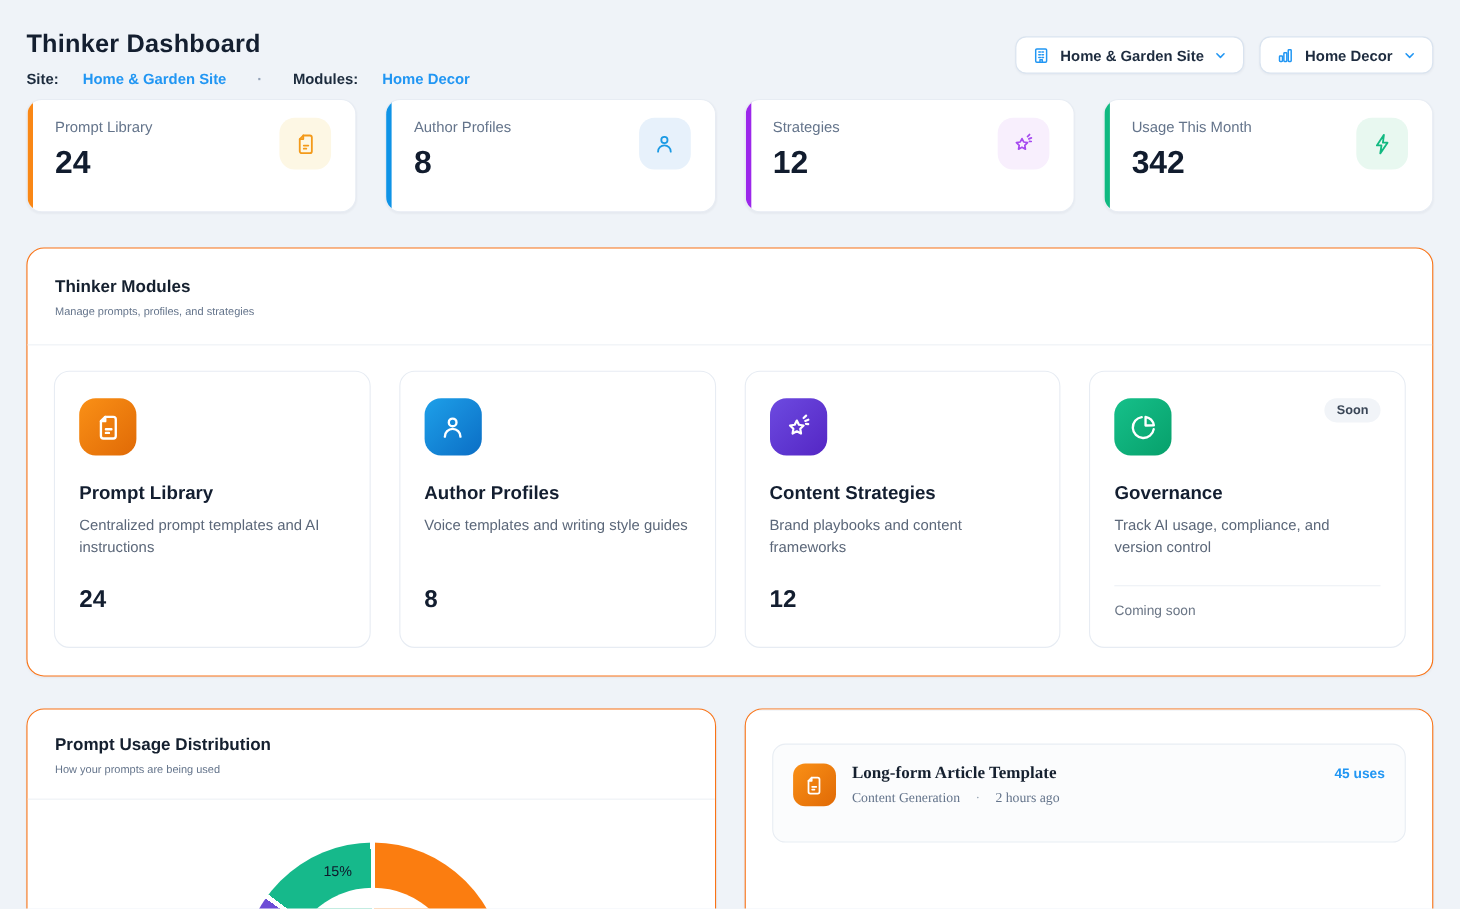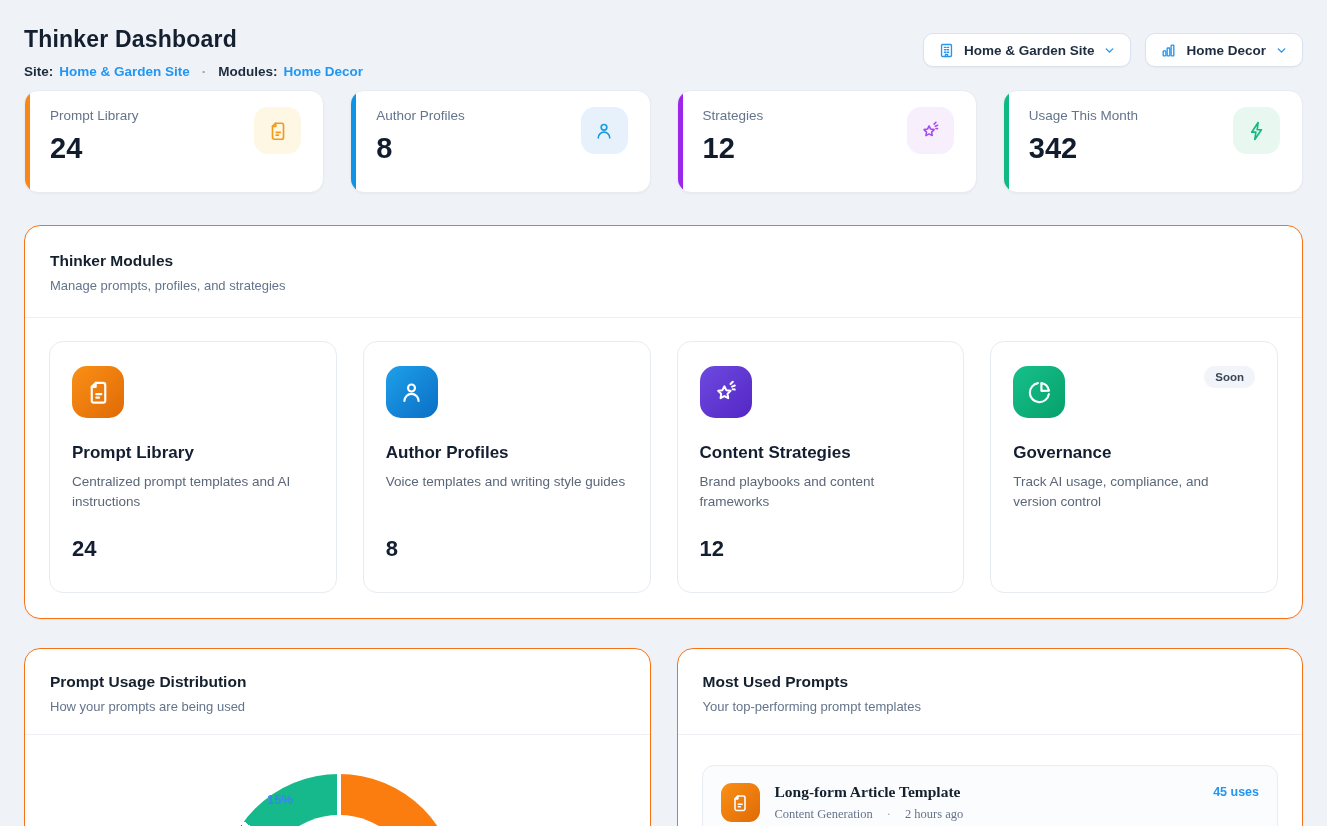--- a/index.html
+++ b/index.html
@@ -6,21 +6,21 @@
   html,body { width:1327px; height:826px; }
   body {
     font-family:"Liberation Sans","DejaVu Sans",sans-serif;
     background:#eff3f8; color:#15202f; overflow:hidden;
   }
   .screen { width:1327px; height:826px; position:relative; padding:26px 24px 0; overflow:hidden; }
 
   
   .topbar { display:flex; justify-content:space-between; align-items:flex-start; }
   .page-title { font-size:23px; font-weight:800; color:#141f30; letter-spacing:.2px; }
-  .meta-line { margin-top:11px; font-size:13.5px; font-weight:700; color:#1c2b3d; display:flex; align-items:flex-end; gap:6px; }
+  .meta-line { margin-top:11px; font-size:13.5px; font-weight:700; color:#1c2b3d; display:flex; align-items:flex-end; gap:22px; }
   .meta-line .lnk { color:#2196f3; cursor:pointer; }
   .meta-line .dot { color:#94a3b8; font-weight:700; padding:0 6px; }
   .selectors { display:flex; gap:14px; margin-top:7px; }
   .selector-btn {
     height:34px; display:flex; align-items:center; gap:9px; padding:0 14px;
     background:#fff; border:1px solid #d9e3ef; border-radius:10px; cursor:pointer;
     font-size:13.5px; font-weight:700; color:#1e2c3f; box-shadow:0 1px 2px rgba(16,24,40,.04);
   }
   .selector-btn svg { display:block; }
   .blue-ic { color:#2196f3; }
@@ -36,21 +36,21 @@
   .stat-accent { position:absolute; left:0; top:0; bottom:0; width:5px; }
   .stat-label { font-size:13.5px; color:#64748b; font-weight:400; }
   .stat-value { font-size:29px; font-weight:800; color:#111c2e; margin-top:9px; }
   .stat-iconbox { width:47px; height:47px; border-radius:14px; display:flex; align-items:center; justify-content:center; flex:none; margin-top:-1px; }
 
   
   .panel { background:#fff; border:1px solid #f97316; border-radius:16px; box-shadow:0 1px 2px rgba(16,24,40,.04); }
   .modules-panel { margin-top:32px; }
   .panel-head { padding:26px 25px 24px; }
   .panel-title { font-size:15.5px; font-weight:700; color:#15202f; }
-  .panel-sub { font-size:13px; color:#64748b; margin-top:8px; }
+  .panel-sub { font-size:10px; color:#64748b; margin-top:8px; }
   .panel-divider { border-top:1px solid #edf1f6; }
   .modules-grid { display:flex; gap:26px; padding:23px 24px 25px; }
   .module-card {
     flex:1; height:252px; border:1px solid #e7ecf3; border-radius:14px; background:#fff;
     padding:24px 22px; position:relative; cursor:pointer;
   }
   .module-icon { width:52px; height:52px; border-radius:15px; display:flex; align-items:center; justify-content:center; color:#fff; }
   .module-title { font-size:17px; font-weight:700; color:#131e30; margin-top:25px; }
   .module-desc { font-size:13.5px; color:#5b6779; line-height:1.5; margin-top:9px; }
   .module-count { font-size:22px; font-weight:800; color:#131e30; position:absolute; left:22px; bottom:30px; }
@@ -62,21 +62,21 @@
 
   
   .bottom-row { display:flex; gap:26px; margin-top:29px; }
   .bottom-card { flex:1; height:400px; position:relative; overflow:hidden; }
   .bottom-head { padding:24px 25px 20px; }
 
   
   .chart-area { position:relative; height:300px; }
   .donut { position:absolute; left:195px; top:39px; width:238px; height:238px; border-radius:50%; }
   .donut::after { content:""; position:absolute; left:41px; top:41px; width:156px; height:156px; border-radius:50%; background:#fff; }
-  .slice-label { position:absolute; left:242px; top:57px; width:80px; font-size:13px; font-weight:700; color:#3b82f6; z-index:2; }
+  .slice-label { position:absolute; left:242px; top:57px; width:80px; text-align:center; font-size:13px; font-weight:400; color:#0f172a; z-index:2; }
 
   
   .prompt-item {
     margin:30px 24px 0; border:1px solid #e8edf3; background:#fbfcfd; border-radius:12px;
     padding:17px 18px; display:flex; align-items:flex-start; gap:15px; cursor:pointer; height:90px;
   }
   .prompt-icon { width:39px; height:39px; border-radius:11px; display:flex; align-items:center; justify-content:center; color:#fff; flex:none; }
   .prompt-body { flex:1; min-width:0;font-family:Liberation Serif, serif; }
   .prompt-title { font-size:15.5px; font-weight:700; color:#15202f; }
   .prompt-meta { font-size:12.5px; color:#64748b; margin-top:6px; display:flex; align-items:center; gap:14px; }
@@ -235,44 +235,41 @@
       <div class="module-card">
         <span class="soon-badge">Soon</span>
         <div class="module-icon" style="background: linear-gradient(135deg, rgb(22, 192, 138), rgb(7, 160, 107));">
           <svg width="27" height="27" viewBox="0 0 24 24" fill="none" stroke="currentColor" stroke-width="1.9" stroke-linecap="round" stroke-linejoin="round">
               <path d="M20.3 13.4A8.5 8.5 0 1 1 10.6 3.7"></path>
               <path d="M13.7 3.6a8.5 8.5 0 0 1 6.7 6.7l-6.7.2z"></path>
             </svg>
         </div>
         <div class="module-title">Governance</div>
         <div class="module-desc">Track AI usage, compliance, and version control</div>
+        <div class="gov-footer">Coming soon</div>
       </div>
 
     </div>
   </div>
 
   <div class="bottom-row">
 
     <div class="panel bottom-card">
       <div class="bottom-head">
         <div class="panel-title">Prompt Usage Distribution</div>
         <div class="panel-sub">How your prompts are being used</div>
       </div>
       <div class="panel-divider"></div>
       <div class="chart-area">
         <div class="donut" id="donut" style="background: conic-gradient(rgb(255, 255, 255) 0deg, rgb(255, 255, 255) 1.1deg, rgb(251, 125, 16) 1.1deg, rgb(251, 125, 16) 160.9deg, rgb(255, 255, 255) 160.9deg, rgb(255, 255, 255) 162deg, rgb(255, 255, 255) 162deg, rgb(255, 255, 255) 163.1deg, rgb(109, 76, 214) 163.1deg, rgb(109, 76, 214) 304.9deg, rgb(255, 255, 255) 304.9deg, rgb(255, 255, 255) 306deg, rgb(255, 255, 255) 306deg, rgb(255, 255, 255) 307.1deg, rgb(22, 185, 139) 307.1deg, rgb(22, 185, 139) 358.9deg, rgb(255, 255, 255) 358.9deg, rgb(255, 255, 255) 360deg);"></div>
         <div class="slice-label">15%</div>
       </div>
     </div>
 
     <div class="panel bottom-card">
-      <div class="bottom-head">
-        <div class="panel-title">Most Used Prompts</div>
-        <div class="panel-sub">Your top-performing prompt templates</div>
-      </div>
       <div class="panel-divider"></div>
 
       <div class="prompt-item">
         <div class="prompt-icon" id="prompt-icon-0" style="background: linear-gradient(135deg, rgb(250, 144, 22), rgb(224, 106, 6));">
           <svg width="20" height="20" viewBox="0 0 24 24" fill="none" stroke="currentColor" stroke-width="1.9" stroke-linecap="round" stroke-linejoin="round">
               <path d="M9.5 3.5H16a2 2 0 0 1 2 2V19a2 2 0 0 1-2 2H8a2 2 0 0 1-2-2V7z"></path>
               <path d="M9.5 3.5V7H6"></path>
               <path d="M10 13.5h4.5M10 16.5h2.5"></path>
             </svg>
         </div>

